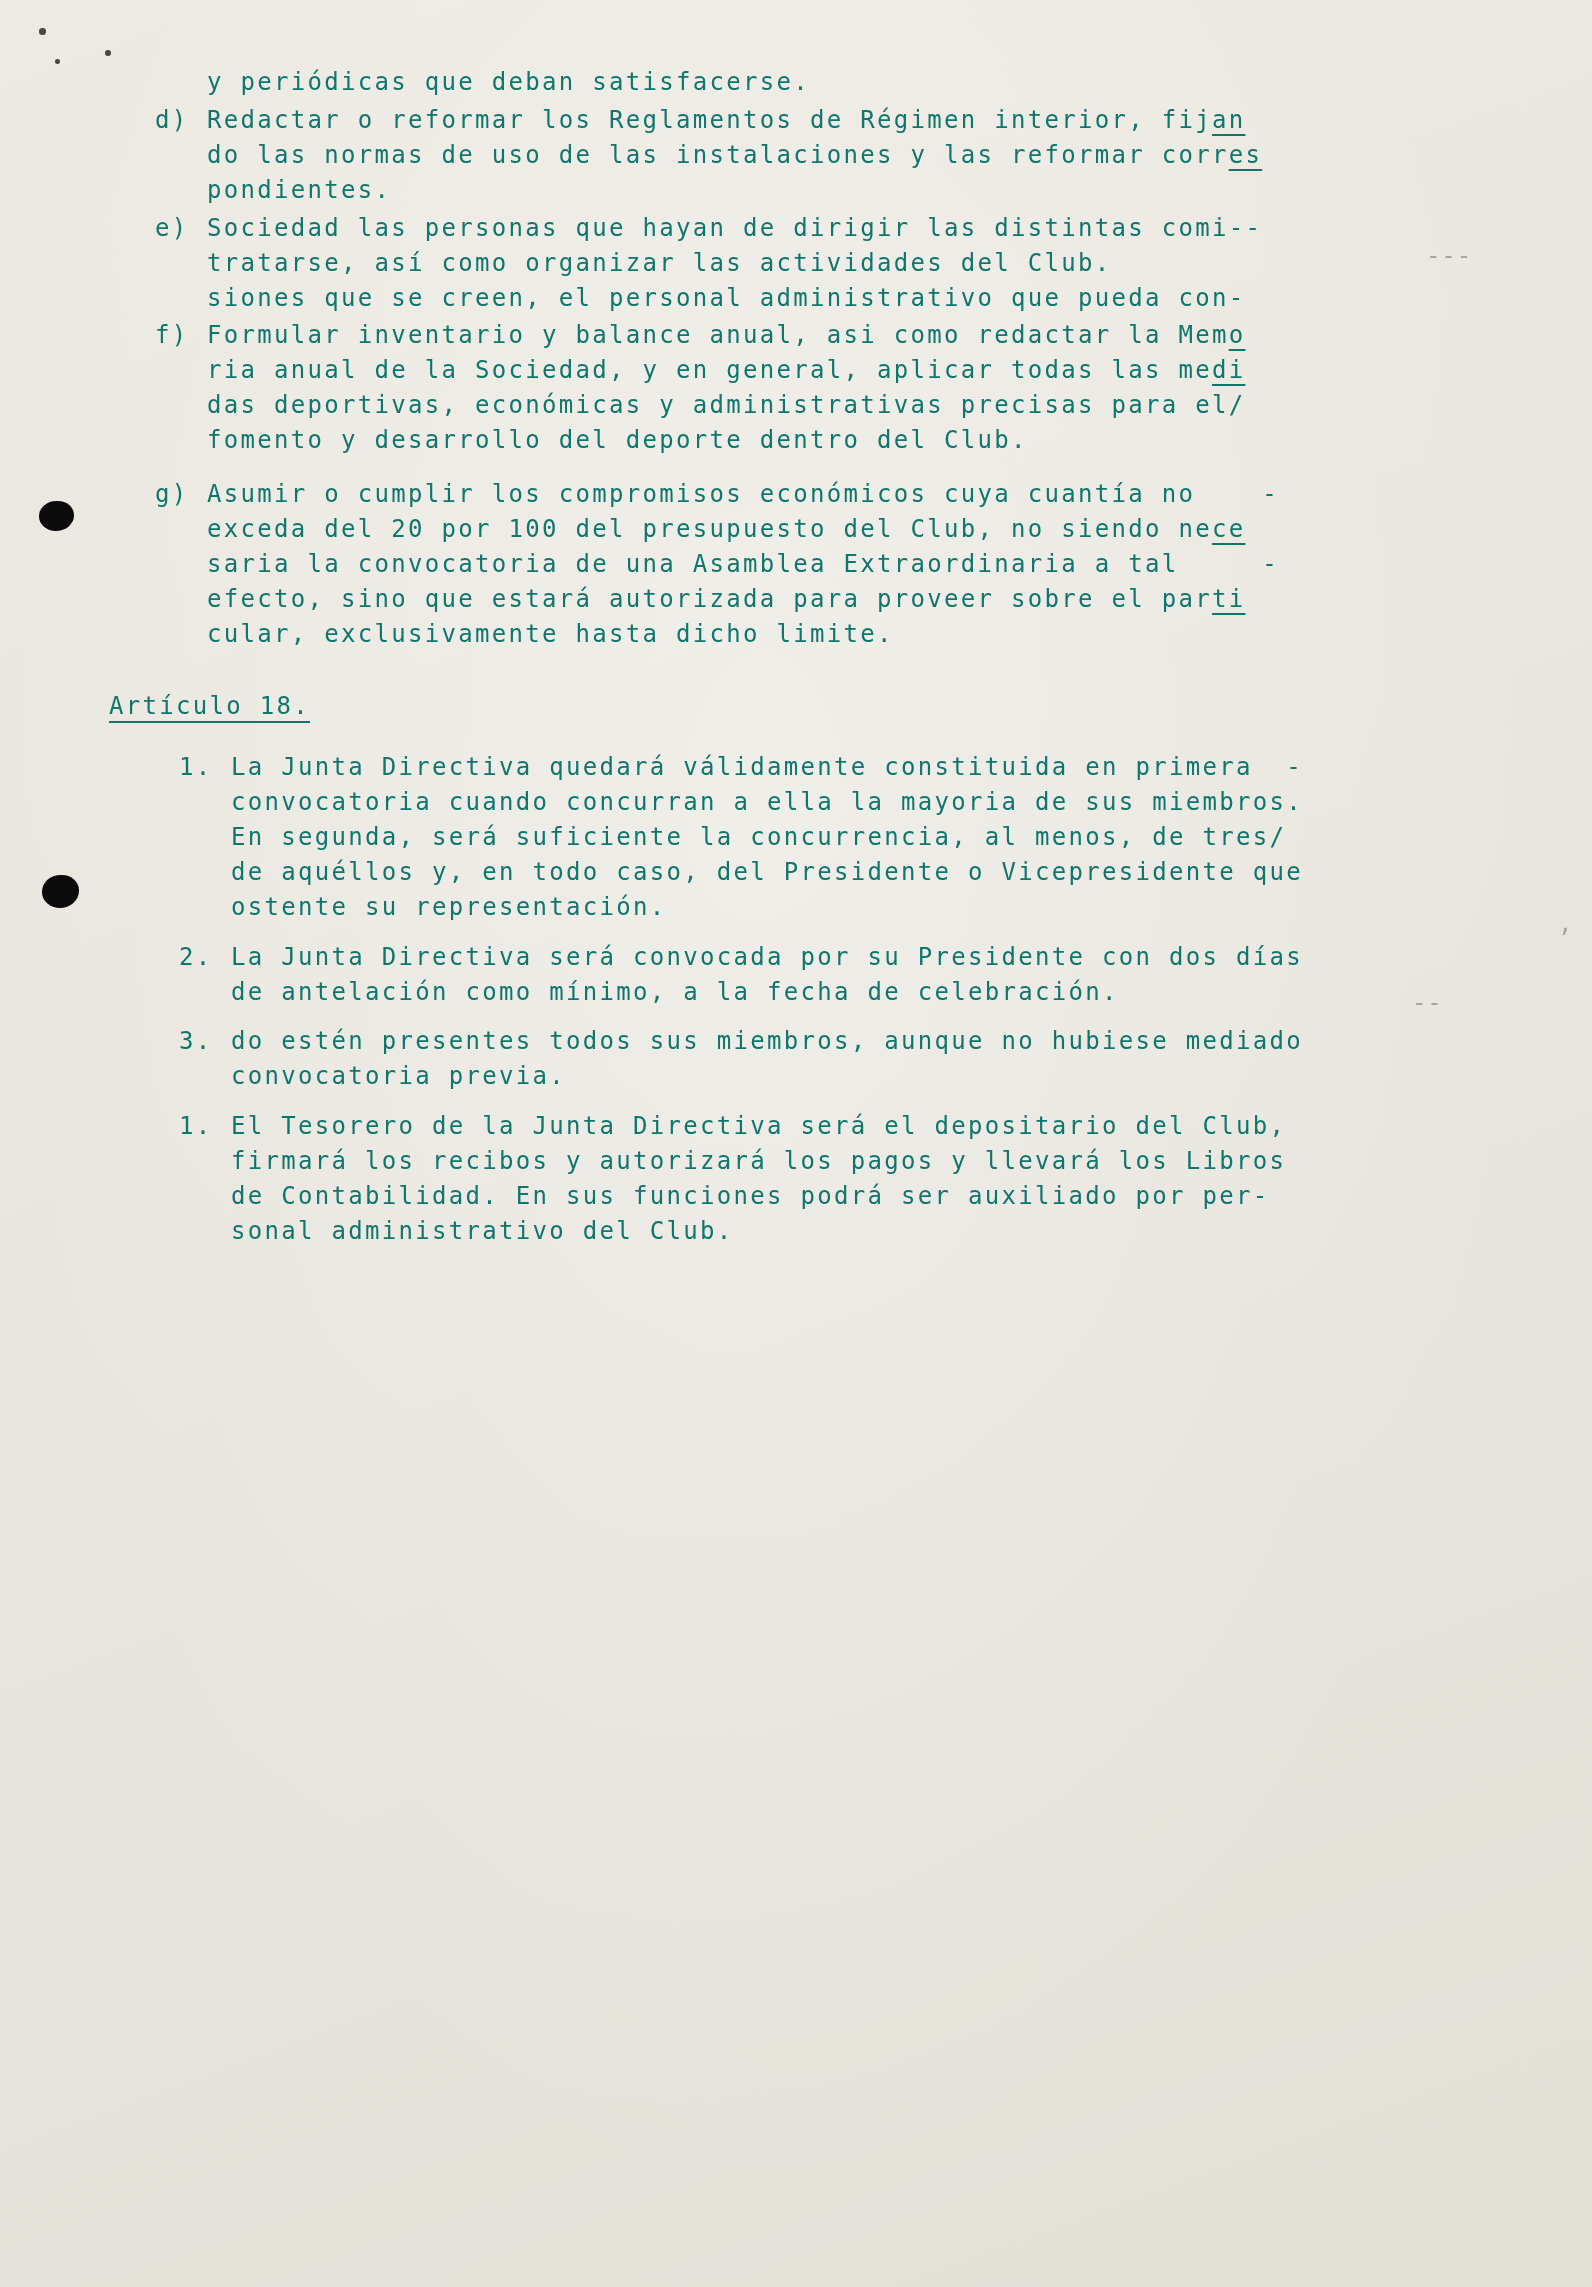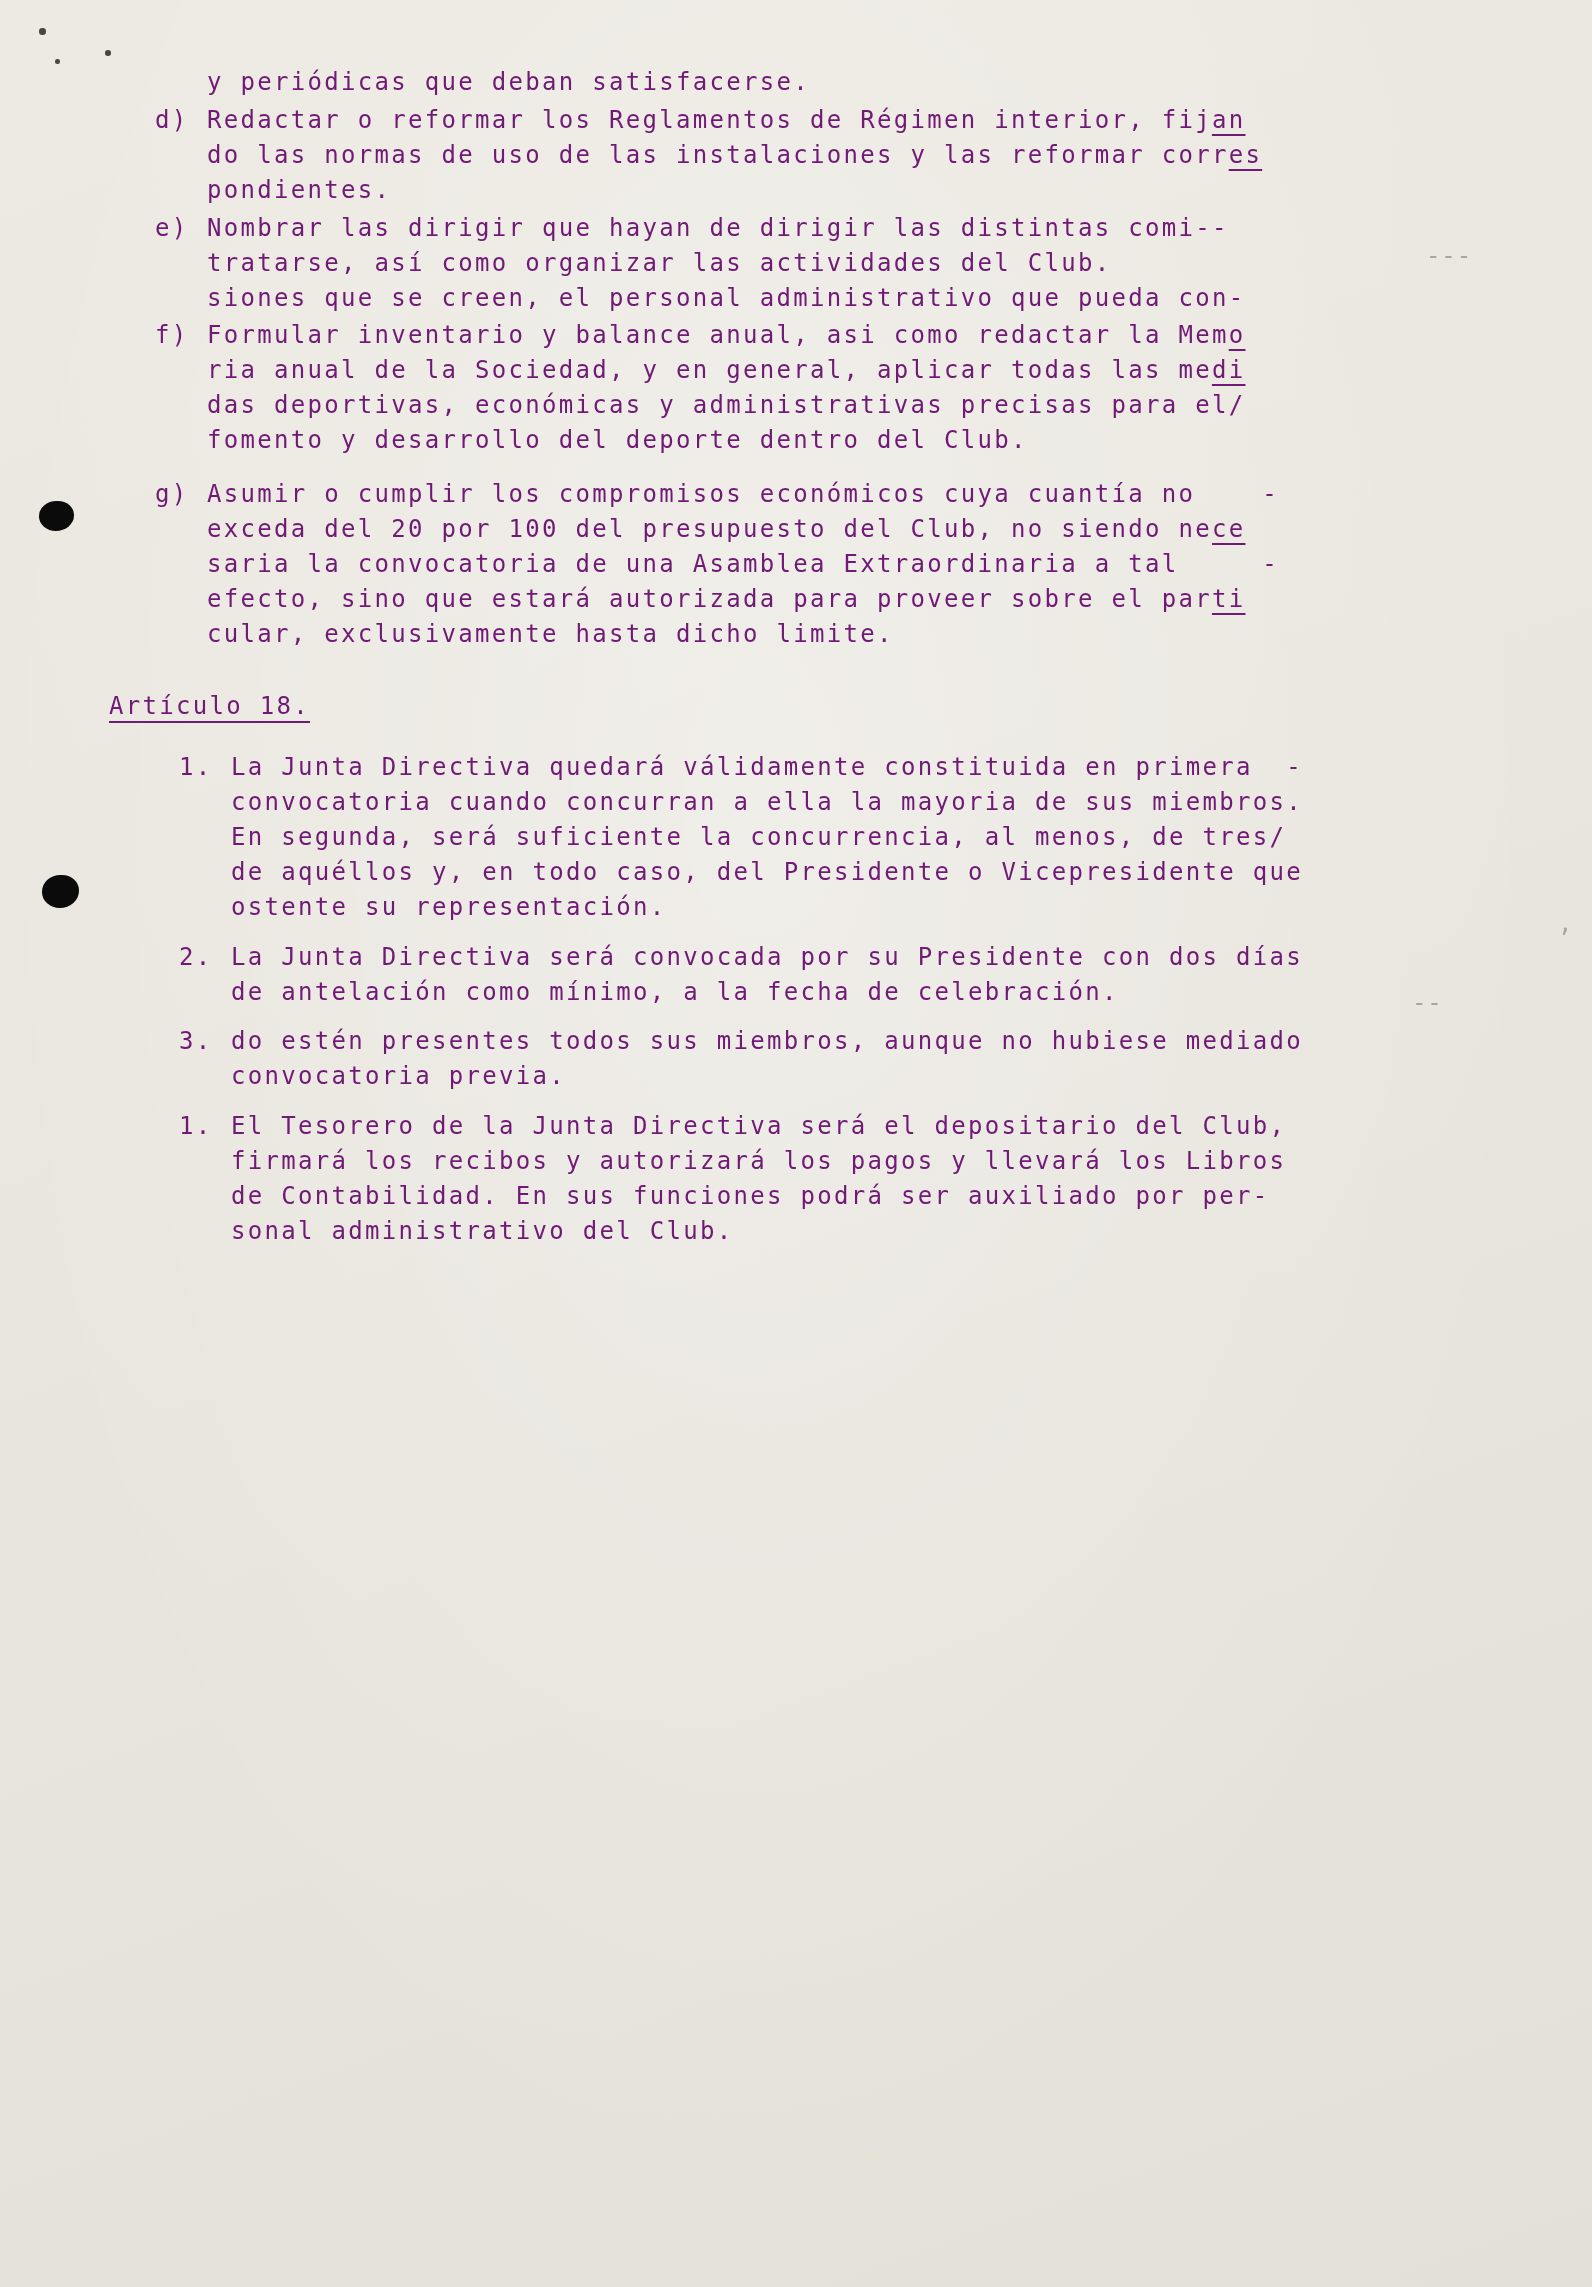--- a/index.html
+++ b/index.html
@@ -40,31 +40,31 @@
   .u { text-decoration: underline; text-underline-offset: 5.5px; text-decoration-thickness: 1.8px; }
   .dot { position: absolute; background: #0b0b0b; border-radius: 50% 46% 52% 48%; }
   .speck { position: absolute; background: #4a473f; border-radius: 50%; }
   .mark { position: absolute; color: rgba(118,112,100,0.55); font-size: 24px; letter-spacing: 0.9px; }
 </style>
 </head>
 <body>
 
 <div class="paper"></div>
 
-<div class="doc" style="color: #701a75;">
+<div class="doc" style="color: #0f766e;">
     <div class="block continuation">
       <div class="lines"><div class="line"><span>y periódicas que deban satisfacerse.</span></div></div>
     </div>
     <div class="block lettered">
       <span class="marker">d)</span>
       <div class="lines"><div class="line"><span>Redactar o reformar los Reglamentos de Régimen interior, fij</span><span class="u">an</span></div><div class="line"><span>do las normas de uso de las instalaciones y las reformar corr</span><span class="u">es</span></div><div class="line"><span>pondientes.</span></div></div>
     </div>
     <div class="block lettered">
       <span class="marker">e)</span>
-      <div class="lines"><div class="line"><span>Nombrar las dirigir que hayan de dirigir las distintas comi--</span></div><div class="line"><span>tratarse, así como organizar las actividades del Club.</span></div><div class="line"><span>siones que se creen, el personal administrativo que pueda con-</span></div></div>
+      <div class="lines"><div class="line"><span>Sociedad las personas que hayan de dirigir las distintas comi--</span></div><div class="line"><span>tratarse, así como organizar las actividades del Club.</span></div><div class="line"><span>siones que se creen, el personal administrativo que pueda con-</span></div></div>
     </div>
     <div class="block lettered">
       <span class="marker">f)</span>
       <div class="lines"><div class="line"><span>Formular inventario y balance anual, asi como redactar la Mem</span><span class="u">o</span></div><div class="line"><span>ria anual de la Sociedad, y en general, aplicar todas las me</span><span class="u">di</span></div><div class="line"><span>das deportivas, económicas y administrativas precisas para el/</span></div><div class="line"><span>fomento y desarrollo del deporte dentro del Club.</span></div></div>
     </div>
     <div class="block lettered gap-before">
       <span class="marker">g)</span>
       <div class="lines"><div class="line"><span>Asumir o cumplir los compromisos económicos cuya cuantía no    -</span></div><div class="line"><span>exceda del 20 por 100 del presupuesto del Club, no siendo ne</span><span class="u">ce</span></div><div class="line"><span>saria la convocatoria de una Asamblea Extraordinaria a tal     -</span></div><div class="line"><span>efecto, sino que estará autorizada para proveer sobre el par</span><span class="u">ti</span></div><div class="line"><span>cular, exclusivamente hasta dicho limite.</span></div></div>
     </div>
     <div class="block heading"><span class="hline">Artículo 18.</span></div>

